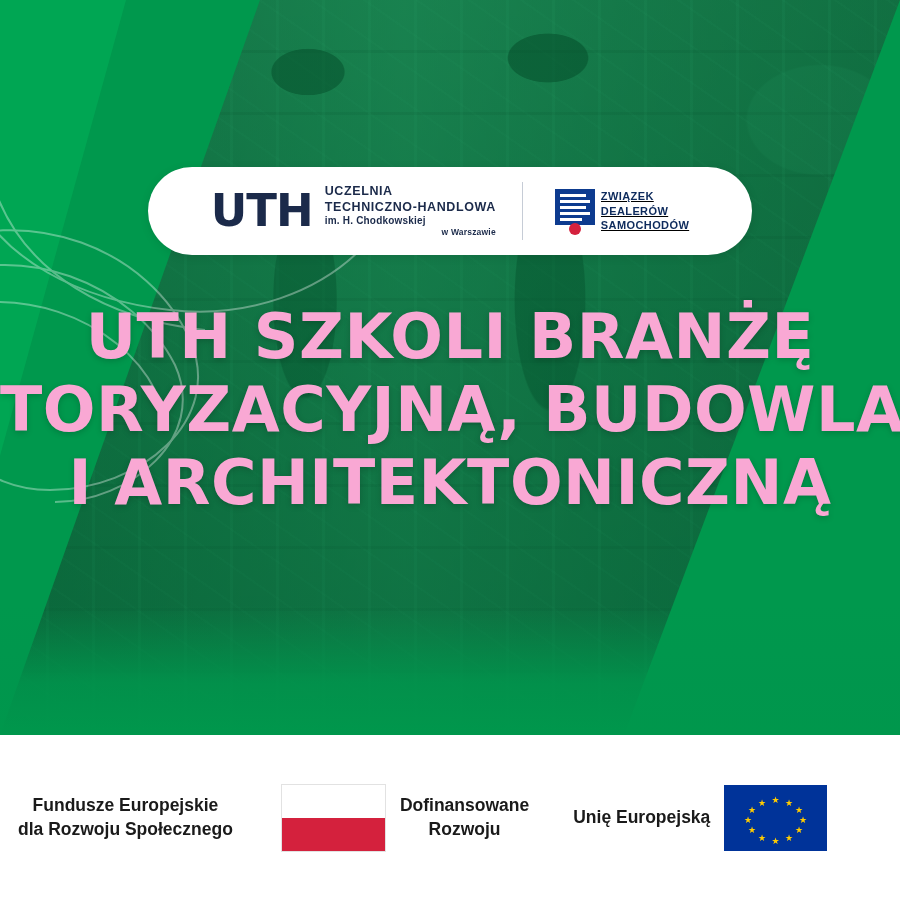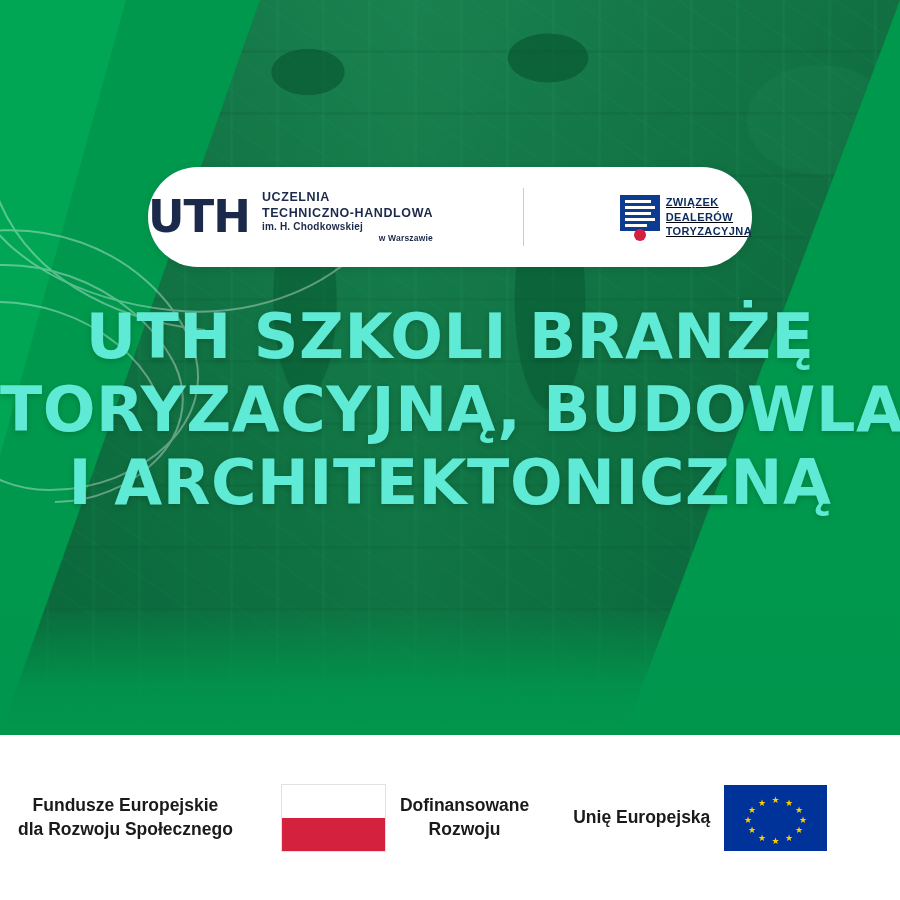--- a/index.html
+++ b/index.html
@@ -113,26 +113,26 @@
     height: 330px;
     opacity: .35;
   }
 
   
   .logo-pill {
     position: absolute;
     left: 148px;
     top: 167px;
     width: 604px;
-    height: 100px;
+    height: 88px;
     background: #ffffff;
     border-radius: 50px;
     display: flex;
     align-items: center;
-    justify-content: space-between;
+    justify-content: center;
     gap: 0px;
     box-shadow: 0 2px 10px rgba(0,0,0,0.10);
   }
   .uth-block {
     display: flex;
     align-items: center;
     gap: 12px;
     padding-right: 26px;
   }
   .uth-mark {
@@ -193,21 +193,21 @@
     letter-spacing: .4px;
   }
 
   
   .headline {
     position: absolute;
     left: 0;
     top: 300px;
     width: 900px;
     text-align: center;
-    color: #5eead4;
+    color: #f9a8d4;
     font-family: "DejaVu Sans", sans-serif;
     font-weight: 700;
     font-size: 62px;
     line-height: 1.18;
     letter-spacing: 0.5px;
     text-shadow: 0 2px 6px rgba(0,0,0,0.18);
     white-space: nowrap;
   }
   .headline .ln {
     display: block;
@@ -303,21 +303,21 @@
               <rect x="11" y="21" width="26" height="3"></rect>
               <rect x="11" y="27" width="30" height="3"></rect>
               <rect x="11" y="33" width="22" height="3"></rect>
             </g>
             <circle cx="26" cy="44" r="6" fill="#d4213d"></circle>
           </svg>
         </div>
         <div class="zds-text">
           <div>ZWIĄZEK</div>
           <div>DEALERÓW</div>
-          <div>TORYZACYJNĄ</div>
+          <div>SAMOCHODÓW</div>
         </div>
       </div>
     </div>
 
     <div class="headline">
       <span class="ln">UTH SZKOLI BRANŻĘ</span>
       <span class="ln">TORYZACYJNĄ, BUDOWLA</span>
       <span class="ln">I ARCHITEKTONICZNĄ</span>
     </div>
   </div>

